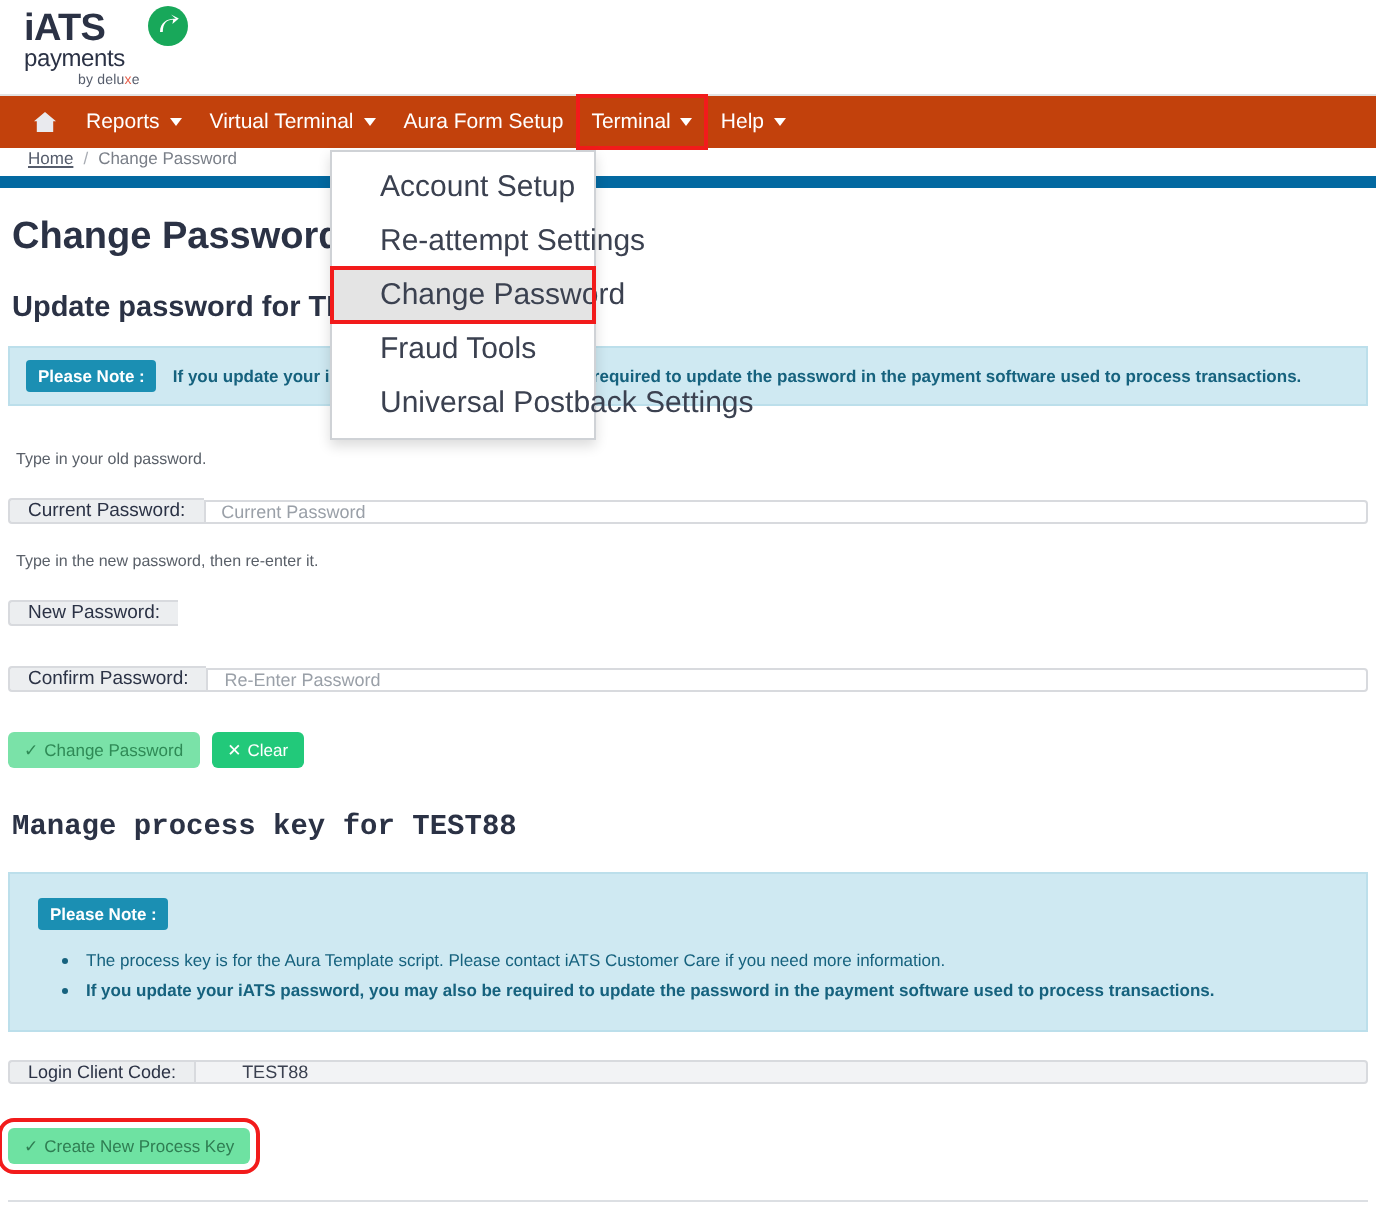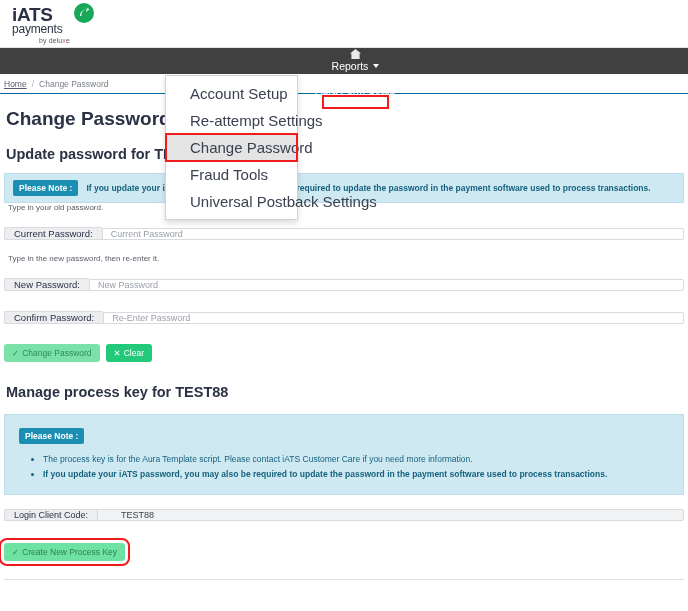--- a/index.html
+++ b/index.html
@@ -32,22 +32,22 @@
   }
   .logo-deluxe .x { color:#e8604c; }
   .logo-mark {
     position:absolute; left:62px; top:0px; width:20px; height:20px;
     border-radius:50%; background:#18a85a;
   }
   .logo-mark svg { position:absolute; left:3px; top:3px; }
 
   
   .navbar {
-    height: 26px; background:#404040; position:relative;
-    display:flex; align-items:center; padding-left: 23px; flex-direction: column;
+    height: 26px; background:#c2410c; position:relative;
+    display:flex; align-items:center; padding-left: 8px;
   }
   .nav-home {
     width: 28px; display:flex; align-items:center; justify-content:center;
     height:26px; cursor:pointer;
   }
   .nav-item {
     color:#ffffff; font-size:10.5px; padding: 0 7px; height:26px;
     display:flex; align-items:center; cursor:pointer; white-space:nowrap;
     position:relative;
   }
@@ -55,22 +55,22 @@
     display:inline-block; margin-left:5px;
     width:0; height:0; border-left:3.5px solid transparent;
     border-right:3.5px solid transparent; border-top:4px solid #ffffff;
   }
   .nav-item.highlight {
     outline: 2.5px solid #f21b1b; outline-offset:-1px; z-index:5;
   }
 
   
   .breadcrumb {
-    height: 20px; display:flex; align-items:center; padding-left:4px;
-    font-size: 8.5px; color:#7a7f88; border-bottom:1px solid #0369a1;
+    height: 20px; display:flex; align-items:flex-start; padding-left:14px;
+    font-size: 8.5px; color:#7a7f88; border-bottom:6px solid #0369a1;
   }
   .breadcrumb a { color:#555c6b; text-decoration:underline; cursor:pointer; }
   .breadcrumb .sep { margin: 0 5px; color:#a8acb3; }
 
   
   .page-title {
     font-size: 19px; color:#2b3245; font-weight:bold;
     padding: 14px 0 8px 6px;
   }
 
@@ -99,21 +99,21 @@
     padding: 10px 10px 12px 10px;
   }
   .note-panel .note-badge { display:inline-block; margin:0 0 8px 4px; }
   .note-panel ul { margin: 0; padding-left: 28px; }
   .note-panel li {
     font-size: 8.5px; color:#16627e; line-height: 15px;
   }
   .note-panel li.bold { font-weight:bold; }
 
   
-  .form-area { padding: 0 4px; }
+  .form-area { padding: 0 4px; margin-top: 22px; }
   .field-hint {
     font-size: 8px; color:#5a6069; padding-left: 4px; margin-bottom: 3px;
   }
   .input-row {
     display:flex; align-items:flex-end; position:relative;
     margin-bottom: 8px; height: 25px;
   }
   .input-label {
     background:#eceef0; border:1px solid #d8dade; border-right:none;
     display:flex; align-items:center; padding: 0 9px;
@@ -241,21 +241,20 @@
     <div class="field-hint">Type in your old password.</div>
     <div class="input-row">
       <div class="input-label">Current Password:</div>
       <div class="input-box">Current Password</div>
 
     </div>
 
     <div class="field-hint" style="margin-top:14px;">Type in the new password, then re-enter it.</div>
     <div class="input-row">
       <div class="input-label">New Password:</div>
-      <div class="input-box">New Password</div>
 
     </div>
 
     <div class="input-row" style="margin-top:8px;">
       <div class="input-label">Confirm Password:</div>
       <div class="input-box">Re-Enter Password</div>
 
     </div>
   </div>
 
@@ -263,21 +262,21 @@
     <button class="btn btn-pale">
       <span>✓</span>
       <span>Change Password</span>
     </button>
     <button class="btn btn-green">
       <span>✕</span>
       <span>Clear</span>
     </button>
   </div>
 
-  <div class="section-heading" style="padding-top:22px;">Manage process key for TEST88</div>
+  <div class="section-heading" style="padding-top:22px;font-family:Liberation Mono, monospace;">Manage process key for TEST88</div>
 
   <div class="note-panel">
     <div><span class="note-badge">Please Note :</span></div>
     <ul>
       <li>The process key is for the Aura Template script. Please contact iATS Customer Care if you need more information.</li>
       <li class="bold">If you update your iATS password, you may also be required to update the password in the payment software used to process transactions.</li>
     </ul>
   </div>
 
   <div class="code-row">

